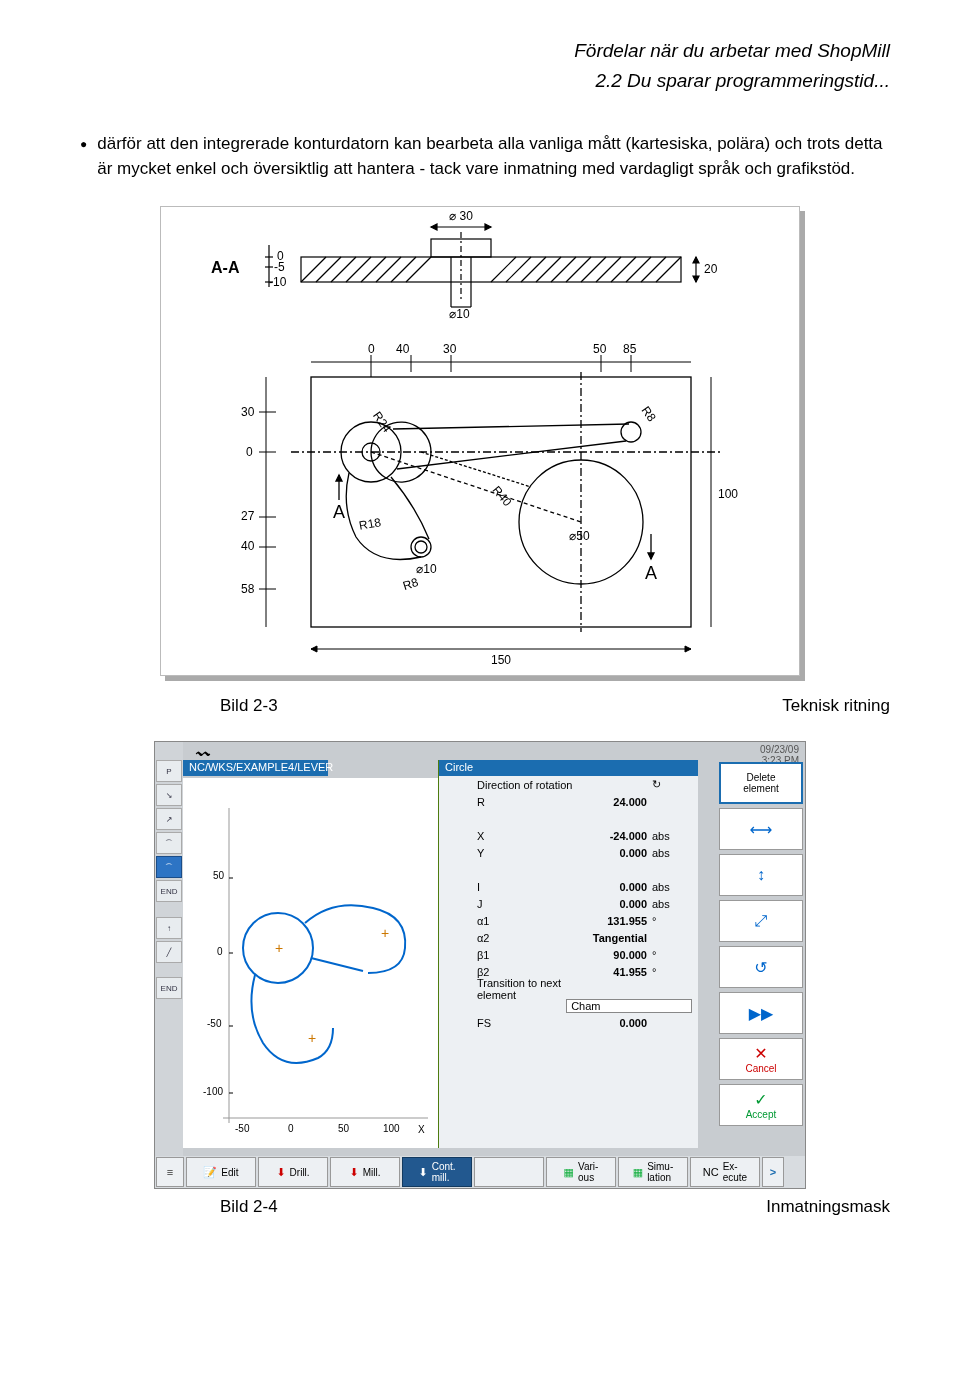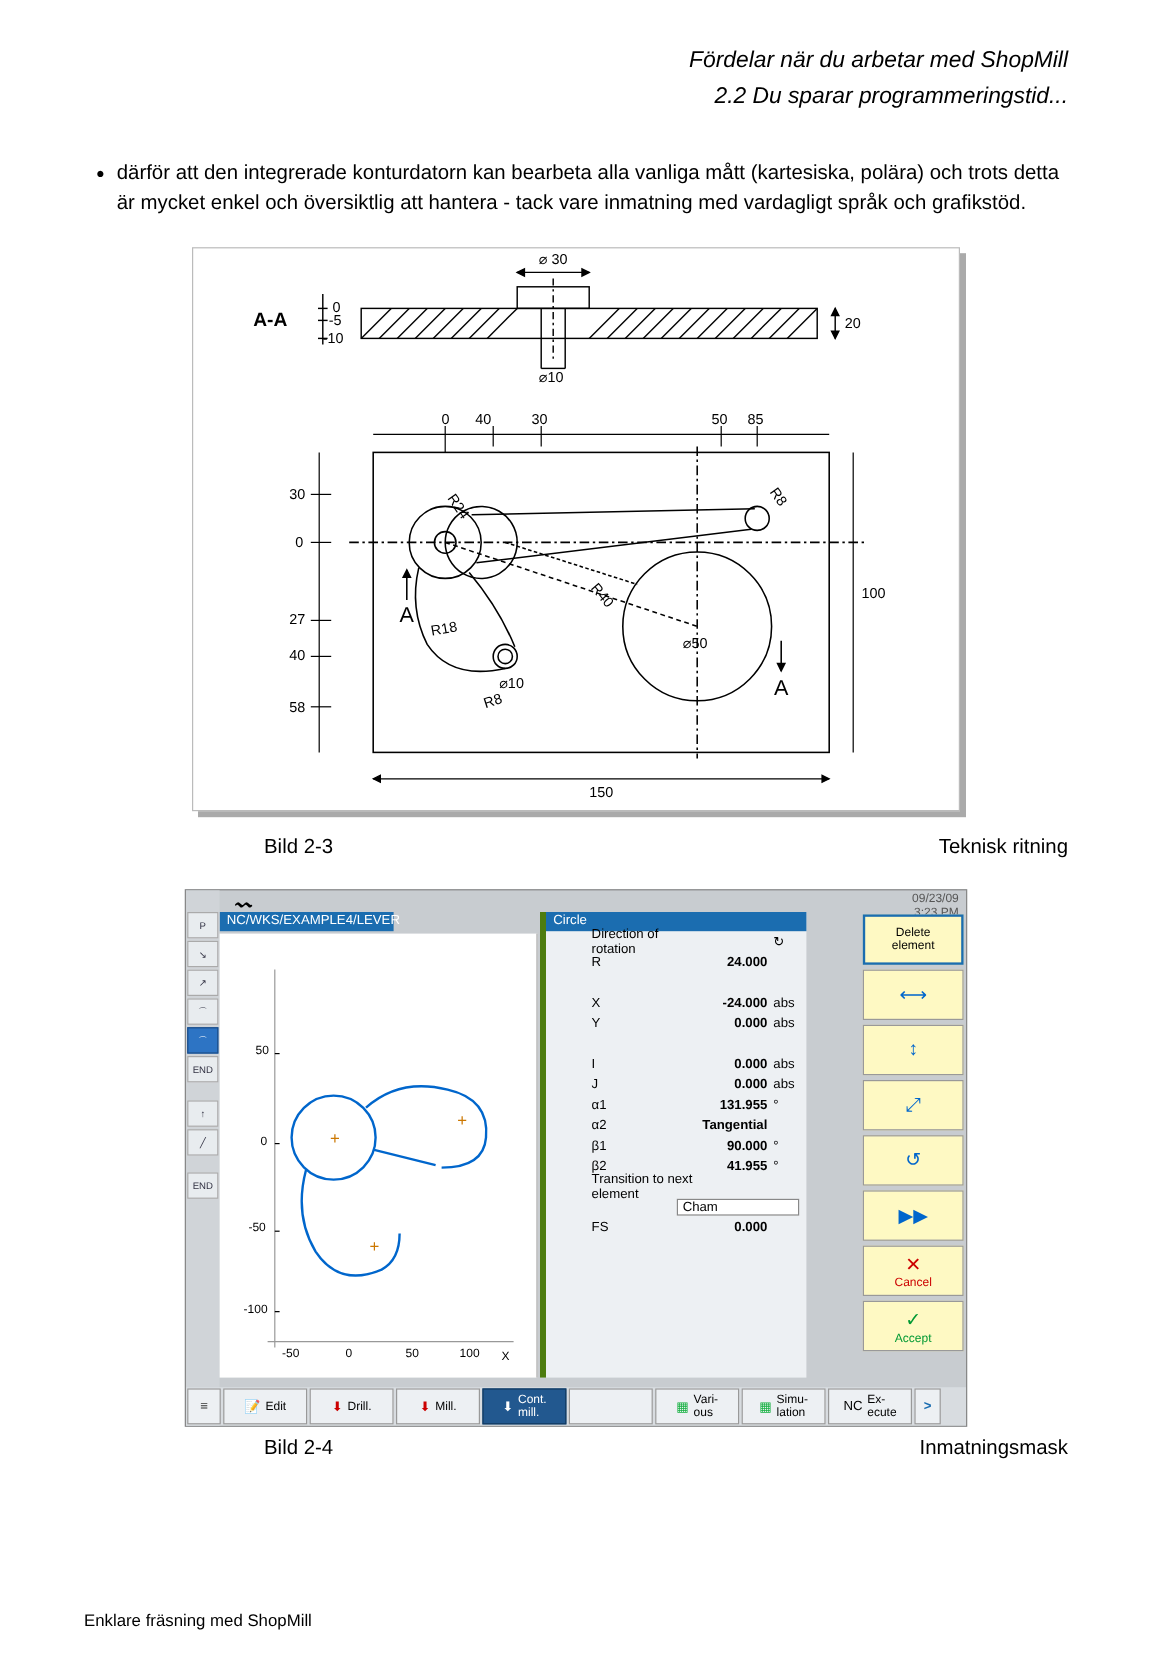--- a/index.html
+++ b/index.html
@@ -88,23 +88,23 @@
     background: #e8ecef; border: 1px solid #aaa;
     font-size: 8px; text-align: center; line-height: 22px; color: #334;
   }
   .li-icon.sel { background: #2d74c4; color: #fff; border-color: #1b4d88; }
   .main-area {
     position: absolute; left: 28px; top: 36px;
     width: 265px; height: 370px; background: #fff;
     border-right: 1px solid #aaa;
   }
   .param-area {
-    position: absolute; left: 295px; top: 18px;
-    width: 222px; height: 388px; background: #edf0f3;
-    border-left: 5px solid #4d7c0f;
+    position: absolute; left: 283px; top: 18px;
+    width: 260px; height: 388px; background: #edf0f3;
+    border-left: 1px solid #4d7c0f;
   }
   .param-hdr {
     background: #1b6db0; color: #fff; font-size: 11px;
     height: 16px; padding: 1px 6px;
   }
   .param-row {
     display: flex; font-size: 11px; height: 17px;
     padding: 0 6px; align-items: center;
   }
   .param-row .lbl { width: 100px; margin-left: 32px; }
@@ -112,21 +112,21 @@
   .param-row .unit { width: 30px; padding-left: 5px; }
   .param-row .valbox {
     background: #fff; border: 1px solid #888; padding: 0 4px;
     width: 140px; text-align: left;
   }
   .right-buttons {
     position: absolute; right: 0; top: 18px; width: 88px;
   }
   .rbtn {
     height: 42px; margin: 2px 2px 4px 2px;
-    background: #fef9c3; border: 1px solid #999;
+    background: #ffffff; border: 1px solid #999;
     display: flex; flex-direction: column;
     align-items: center; justify-content: center;
     font-size: 10px; text-align: center;
   }
   .rbtn.sel { border: 2px solid #1b6db0; }
   .rbtn.blue { color: #0066cc; }
   .rbtn.cancel { color: #cc0000; }
   .rbtn.accept { color: #009933; }
   .rbtn .ico { font-size: 16px; }
 
@@ -507,14 +507,13 @@
     <div style="width:22px;height:30px;margin:1px;background:#edf0f3;border:1px solid #999;display:flex;align-items:center;justify-content:center;color:#1b6db0;font-weight:bold">&gt;</div>
   </div>
 </div>
 
 <div class="caption-row">
   <span>Bild 2-4</span>
   <span>Inmatningsmask</span>
 </div>
 
 <div class="footer">
-  <div class="l1">Enklare fräsning med ShopMill</div>
 </div>
 
 </body></html>

